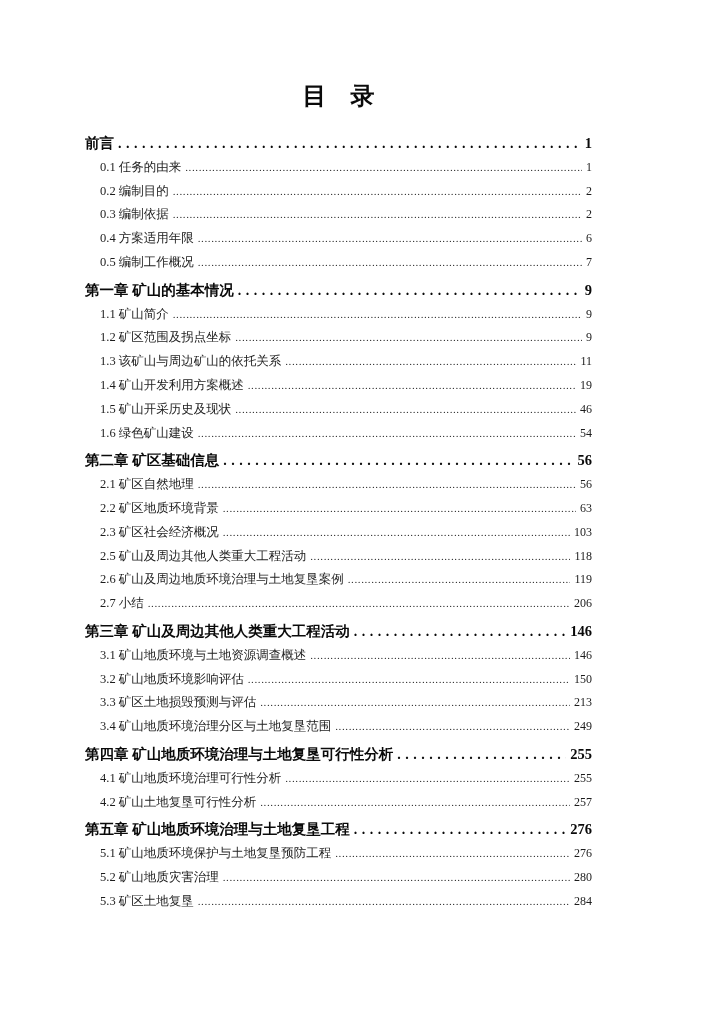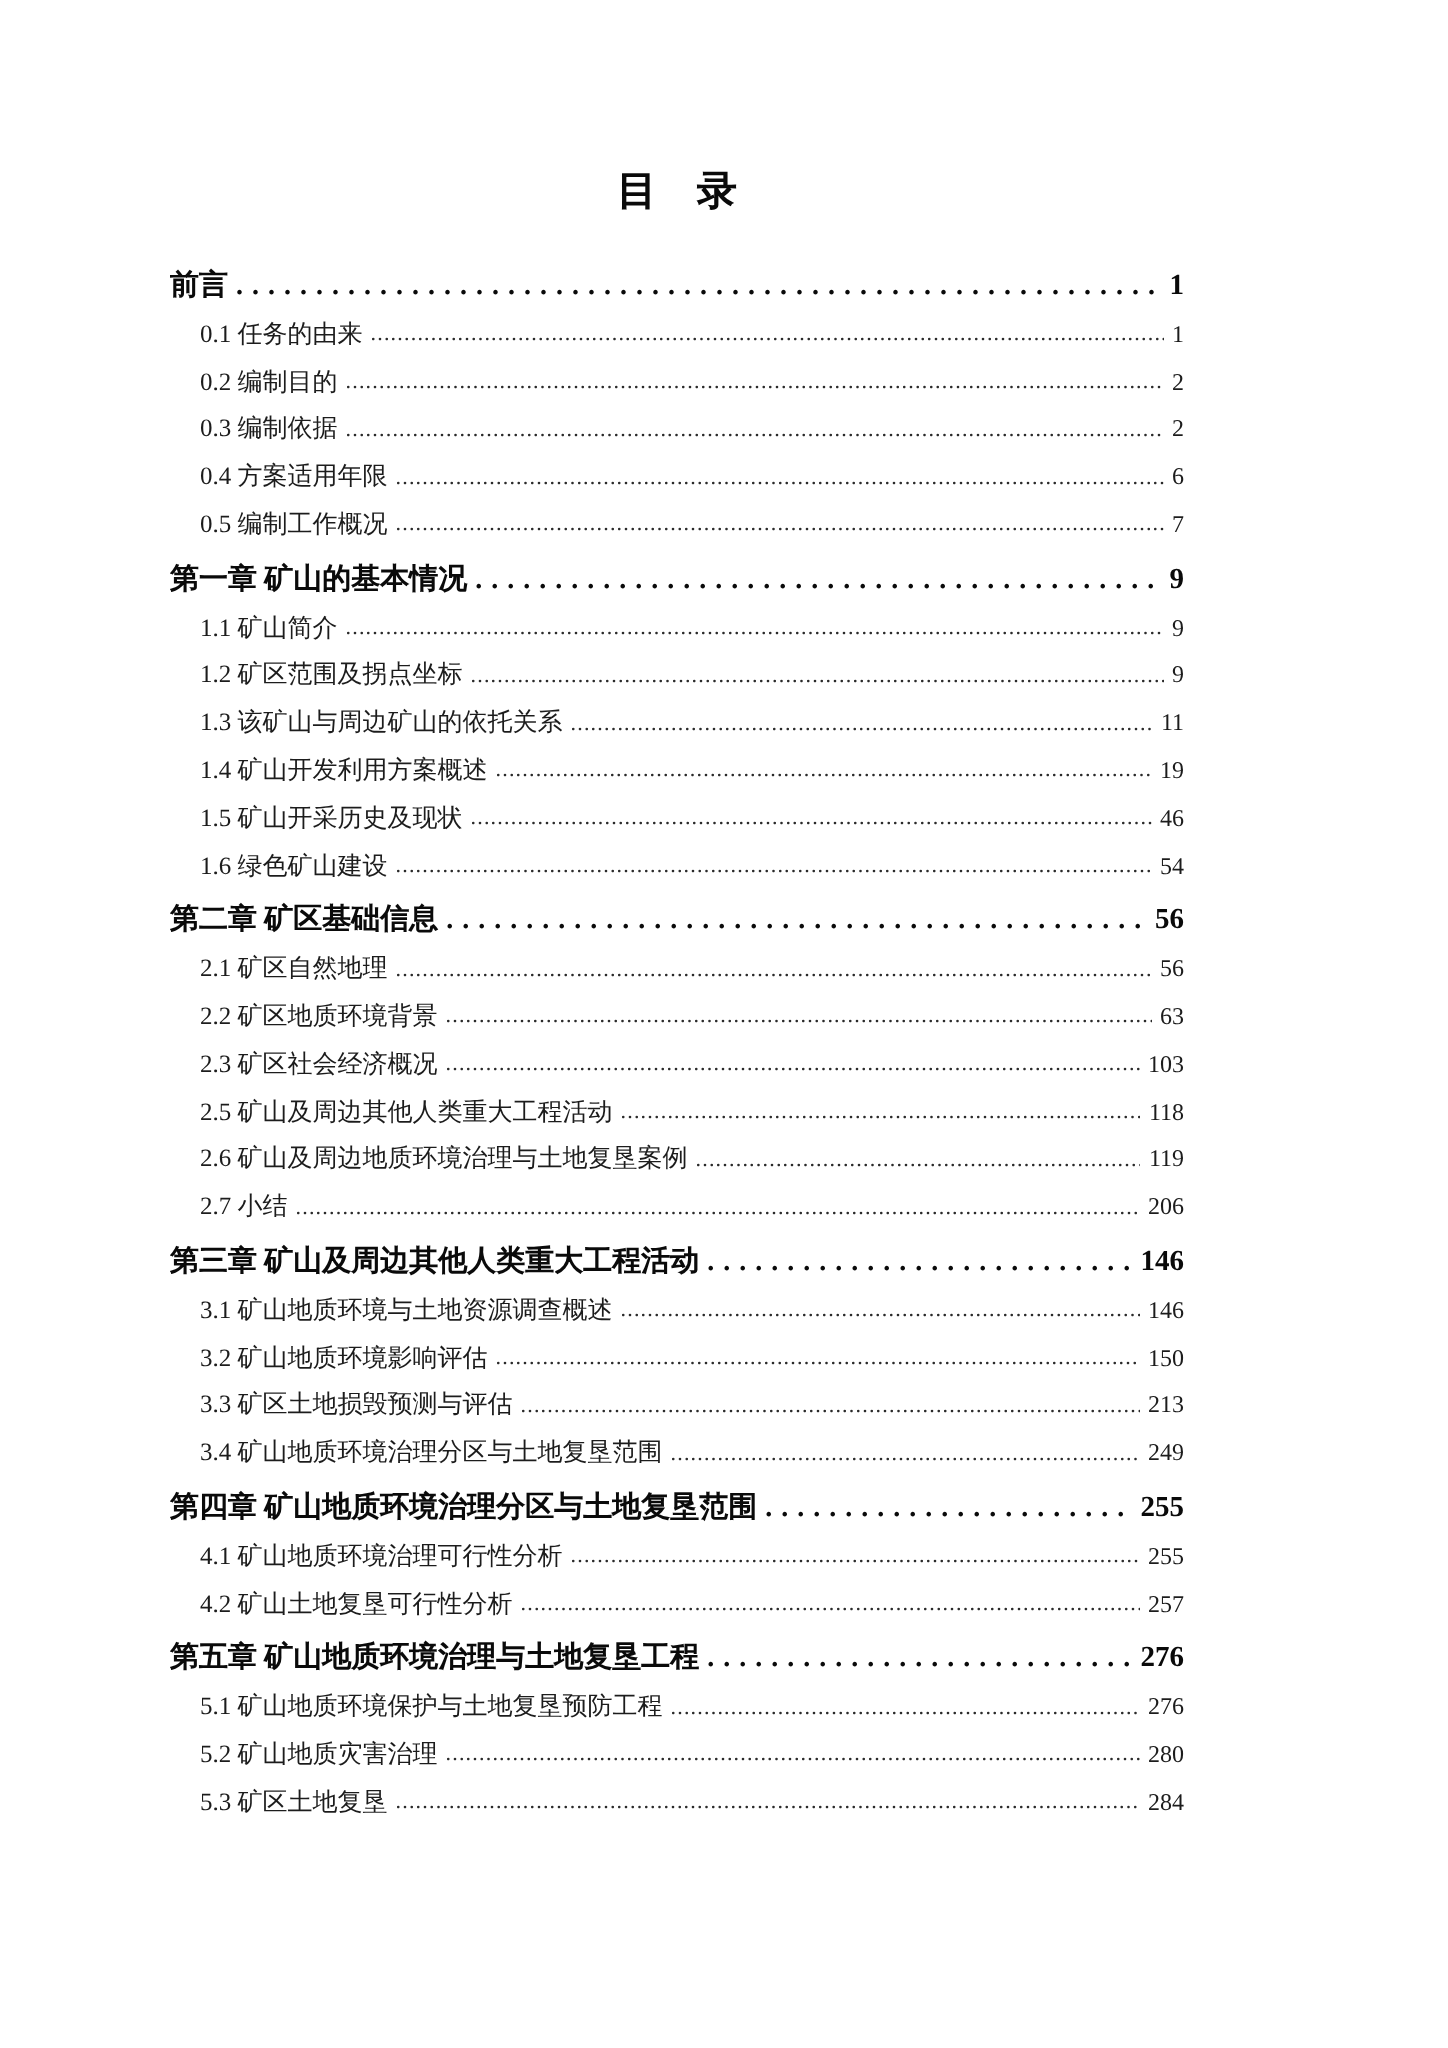--- a/index.html
+++ b/index.html
@@ -18,32 +18,32 @@
   }
   .doc-content {
     position: absolute;
     left: 85px;
     right: 132px;
     top: 86px;
   }
   .doc-title {
     text-align: center;
     font-weight: bold;
-    font-size: 20px;
+    font-size: 24px;
     line-height: 20px;
     margin: 0 0 26px 0;
     color: #0a0a0a;
     white-space: pre;
   }
   .toc-list {
     display: block;
   }
   .toc-row {
     display: flex;
-    align-items: center;
+    align-items: flex-start;
     height: 23.8px;
     line-height: 23.8px;
     overflow: hidden;
   }
   .toc-row.chapter {
     font-weight: bold;
     font-size: 14.5px;
     margin-top: 4px;
     color: #0a0a0a;
   }
@@ -215,21 +215,21 @@
         <span class="toc-leader"></span>
         <span class="toc-page">213</span>
       </div>
       <div class="toc-row sub">
         <span class="toc-label">3.4 矿山地质环境治理分区与土地复垦范围</span>
         <span class="toc-leader"></span>
         <span class="toc-page">249</span>
       </div>
 
       <div class="toc-row chapter">
-        <span class="toc-label">第四章 矿山地质环境治理分区与土地复垦范围</span>
+        <span class="toc-label">第四章 矿山地质环境治理与土地复垦可行性分析</span>
         <span class="toc-leader"></span>
         <span class="toc-page">255</span>
       </div>
       <div class="toc-row sub">
         <span class="toc-label">4.1 矿山地质环境治理可行性分析</span>
         <span class="toc-leader"></span>
         <span class="toc-page">255</span>
       </div>
       <div class="toc-row sub">
         <span class="toc-label">4.2 矿山土地复垦可行性分析</span>

